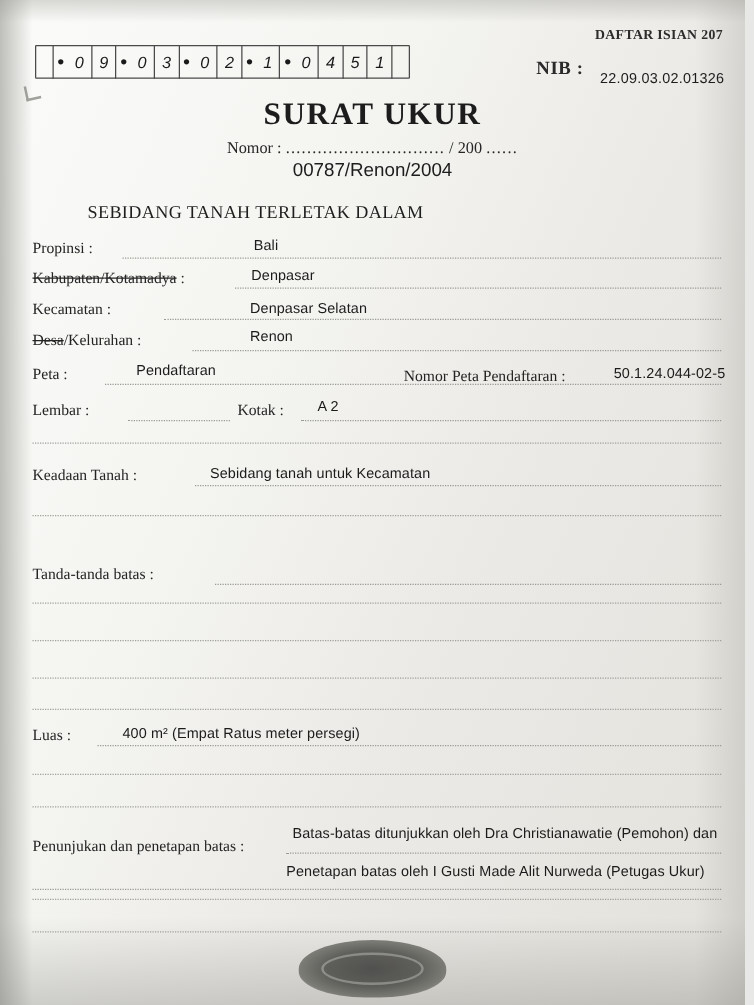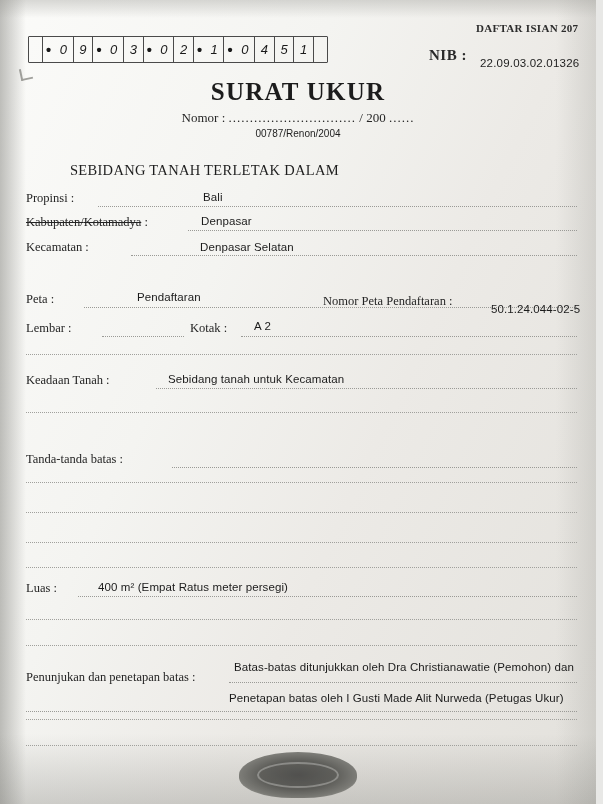--- a/index.html
+++ b/index.html
@@ -118,21 +118,21 @@
     text-align: center;
     font-size: 13px;
     color: #262626;
   }
   .nomor-line .dots { letter-spacing: 1px; }
   .nomor-value {
     position: absolute;
     left: 0; right: 0; top: 128px;
     text-align: center;
     font-family: "Liberation Sans", sans-serif;
-    font-size: 10px;
+    font-size: 15px;
     color: #1d1d1d;
   }
 
   .section-head {
     position: absolute;
     left: 70px; top: 162px;
     font-size: 14.5px;
     font-weight: normal;
     letter-spacing: 0.3px;
     color: #1e1e1e;
@@ -274,27 +274,34 @@
     <div class="dotline" style="left:162px; right:0;"></div>
     <div class="hw" style="left:175px; top:0px;">Denpasar</div>
   </div>
 
   <div class="field" style="top:240px;">
     <div class="label">Kecamatan  :</div>
     <div class="dotline" style="left:105px; right:0;"></div>
     <div class="hw" style="left:174px; top:1px;">Denpasar Selatan</div>
   </div>
 
+  <div class="field" style="top:265px;">
+    <div class="label">
+      <span class="strike">Desa</span><span>/Kelurahan  :</span>
+    </div>
+    <div class="dotline" style="left:128px; right:0;"></div>
+    <div class="hw" style="left:174px; top:-1px;">Renon</div>
+  </div>
 
   <div class="field" style="top:292px;">
     <div class="label">Peta :</div>
     <div class="dotline" style="left:58px; right:0;"></div>
-    <div class="hw" style="left:83px; top:-1px;margin-left:28px;">Pendaftaran</div>
+    <div class="hw" style="left:83px; top:-1px;">Pendaftaran</div>
     <div class="label" style="left:297px; top:2px;">Nomor Peta Pendaftaran :</div>
-    <div class="hw" style="left:465px; top:11px;">50.1.24.044-02-5</div>
+    <div class="hw" style="left:465px; top:1px;">50.1.24.044-02-5</div>
   </div>
 
   <div class="field" style="top:321px;">
     <div class="label">Lembar  :</div>
     <div class="dotline" style="left:76px; width:82px;"></div>
     <div class="label" style="left:164px;text-align:right;">Kotak  :</div>
     <div class="dotline" style="left:215px; right:0;"></div>
     <div class="hw" style="left:228px; top:-1px;">A 2</div>
   </div>
 

